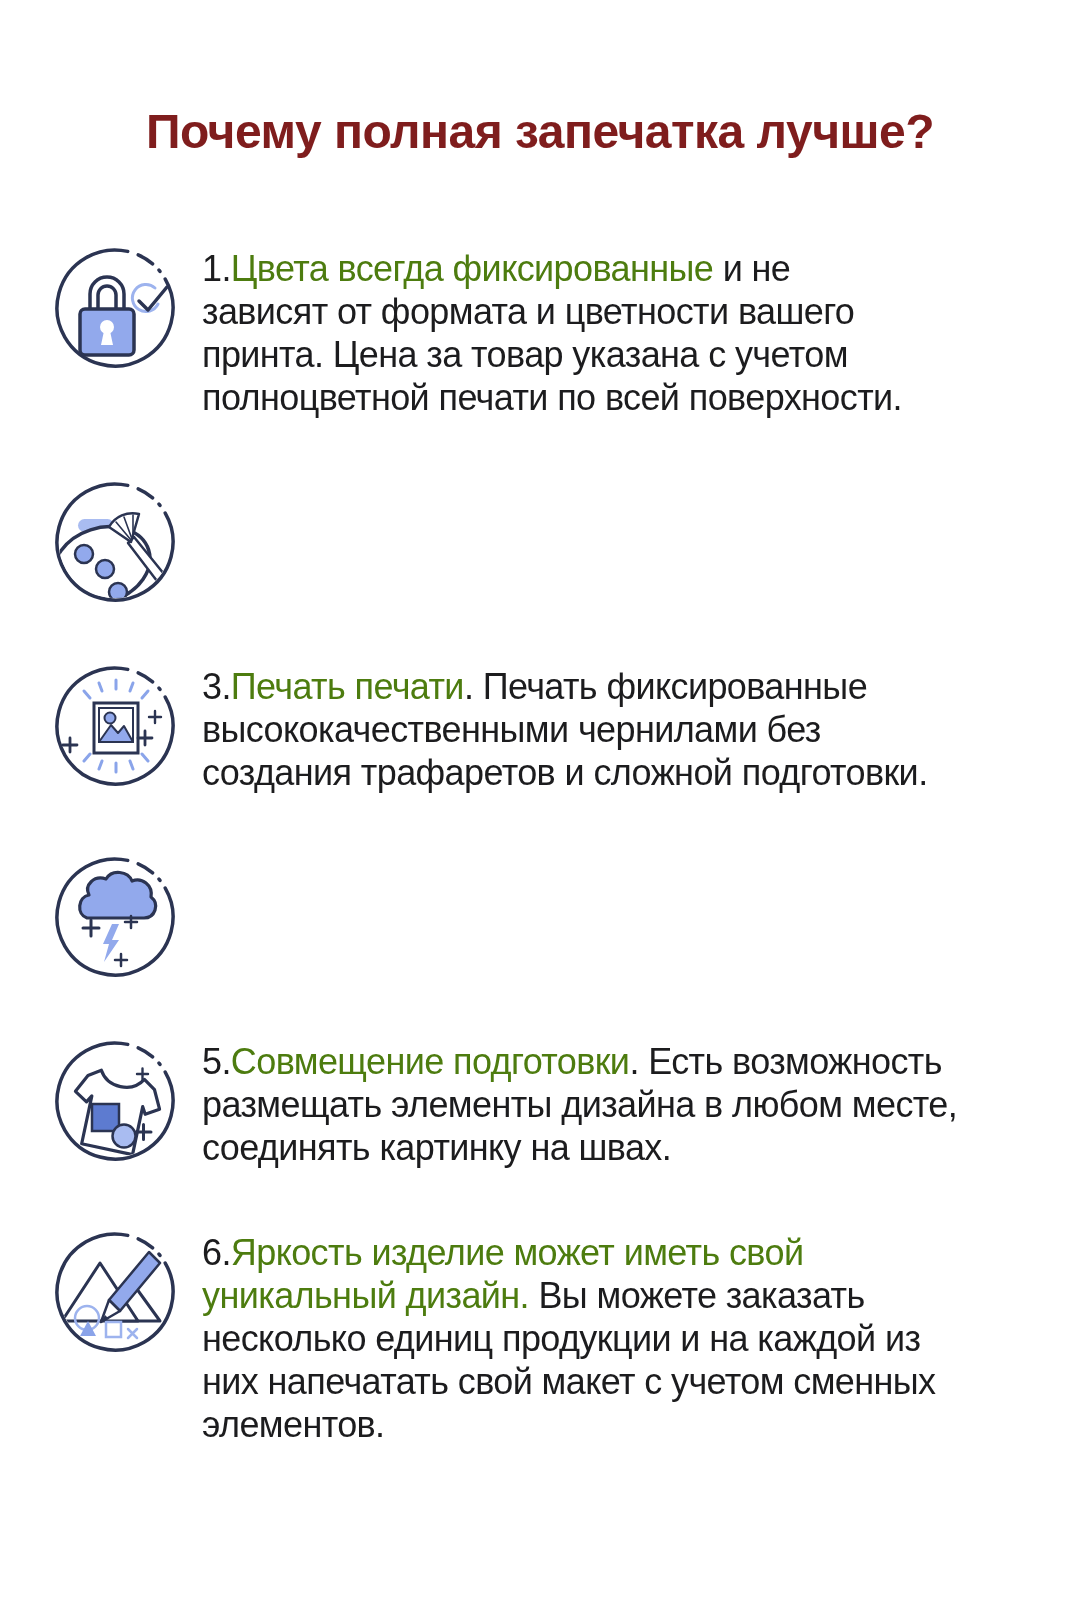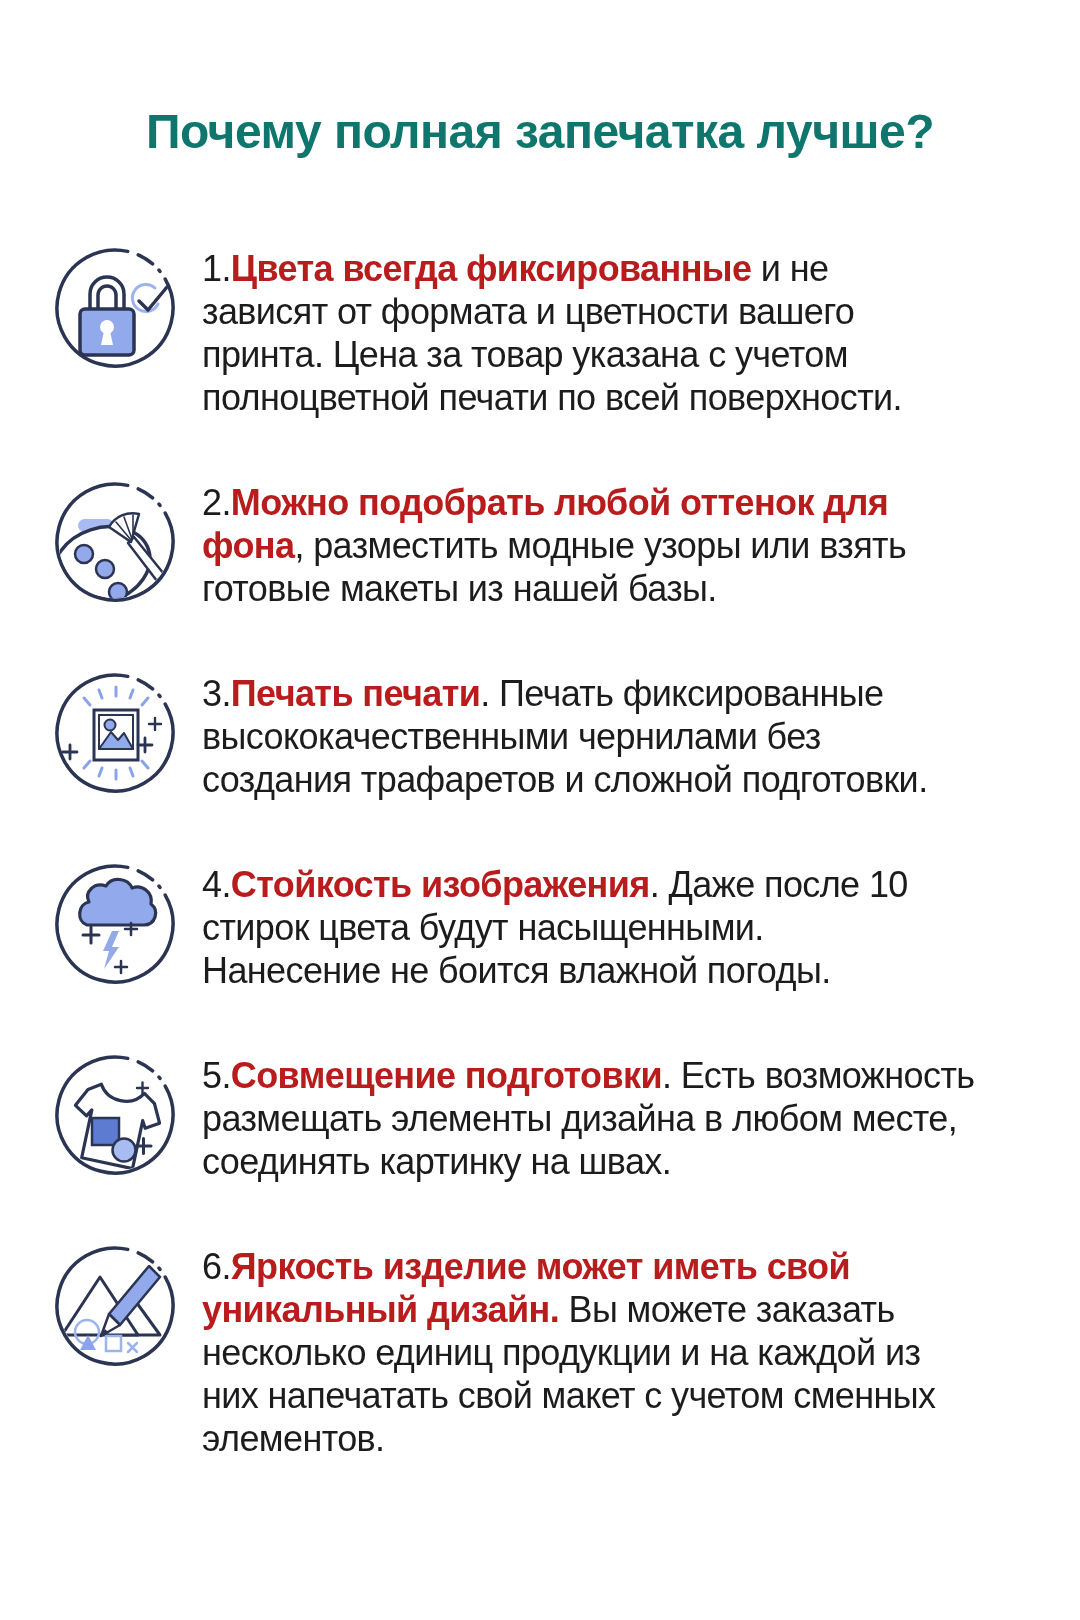--- a/index.html
+++ b/index.html
@@ -2,30 +2,30 @@
 <html><head>
 <meta charset="utf-8">
 <style>
   html,body{margin:0;padding:0;}
   body{
     width:1080px;height:1620px;background:#ffffff;
     font-family:"Liberation Sans",sans-serif;color:#1c1c1e;overflow:hidden;
   }
   .title{
     margin:104px 40px 0;text-align:center;
-    font-size:48px;font-weight:700;letter-spacing:-.5px;color:#0f766e;
+    font-size:48px;font-weight:700;letter-spacing:-.5px;color:#7f1d1d;
   }
   .rows{margin-top:88px;padding-left:54px;padding-right:38px;}
   .row{display:flex;align-items:flex-start;margin-bottom:62px;}
   .icon{flex:0 0 122px;width:122px;height:122px;margin-right:26px;}
   .txt{
     font-size:36px;line-height:43px;letter-spacing:-.6px;
     white-space:pre-wrap;max-width:845px;color:#1c1c1e;
   }
-  .txt b{font-weight:700;color:#b91c1c;}
+  .txt b{font-weight:400;color:#4d7c0f;}
   
   .ring{
     fill:#ffffff;stroke:#2b3452;stroke-width:3.5;
     stroke-dasharray:316 11 17 9 1.5 10;stroke-linecap:round;
     transform:rotate(-30deg);transform-origin:61px 61px;
   }
   .nv{stroke:#2b3452;fill:none;stroke-linecap:round;stroke-linejoin:round;}
   .lt{stroke:#9db3ee;fill:none;stroke-linecap:round;stroke-linejoin:round;}
   .ray{stroke:#8aa4ea;stroke-width:3;stroke-linecap:round;}
 </style>
@@ -66,23 +66,20 @@
         <rect x="38" y="48" width="34" height="12" rx="6" fill="#a9bcf1"></rect>
         <ellipse cx="48" cy="84" rx="49" ry="37" transform="rotate(-18 48 84)" fill="#ffffff" stroke="#2b3452" stroke-width="3.5"></ellipse>
         <circle cx="30" cy="73" r="9" fill="#92a9ec" stroke="#2b3452" stroke-width="2.5"></circle>
         <circle cx="51" cy="88" r="9" fill="#92a9ec" stroke="#2b3452" stroke-width="2.5"></circle>
         <circle cx="64" cy="111" r="9" fill="#92a9ec" stroke="#2b3452" stroke-width="2.5"></circle>
         <path d="M74 62 L80 56 L110 93 L103 100 Z" fill="#ffffff" stroke="#2b3452" stroke-width="2.5" stroke-linejoin="round"></path>
         <path d="M77 61 L55 46 A27 27 0 0 1 85 33 Z" fill="#ffffff" stroke="#2b3452" stroke-width="2.5" stroke-linejoin="round"></path>
         <path class="nv" stroke-width="1.6" d="M77 59 L62 41 M78 58 L70 36 M79 57 L79 34"></path>
       </g>
     </svg>
-    <div class="txt"><span>2.</span><b>Можно подобрать любой оттенок для
-фона</b><span>, разместить модные узоры или взять
-готовые макеты из нашей базы.</span></div>
   </div>
 
   <div class="row">
     <svg class="icon" viewBox="0 0 122 122">
       <circle class="ring" cx="61" cy="61" r="58"></circle>
       <path class="ray" d="M36 33 L30 26 M48 26 L45 18 M62 24 L62 15 M76 26 L79 18 M88 33 L94 26"></path>
       <path class="ray" d="M36 89 L30 96 M48 96 L45 104 M62 98 L62 107 M76 96 L79 104 M88 89 L94 96"></path>
       <rect x="40" y="38" width="44" height="50" fill="#ffffff" stroke="#2b3452" stroke-width="3"></rect>
       <rect x="45" y="43" width="34" height="34" fill="#ffffff" stroke="#2b3452" stroke-width="2"></rect>
       <circle cx="56" cy="53" r="5.5" fill="#92a9ec" stroke="#2b3452" stroke-width="2"></circle>
@@ -98,23 +95,20 @@
 
   <div class="row">
     <svg class="icon" viewBox="0 0 122 122">
       <circle class="ring" cx="61" cy="61" r="58"></circle>
       <path d="M33 62 L90 62 C101 62 106 48 97 41 C99 29 88 21 78 25 C74 15 58 13 52 23 C40 19 30 29 35 39 C24 41 22 58 33 62 Z" fill="#92a9ec" stroke="#2b3452" stroke-width="3.2" stroke-linejoin="round"></path>
       <path d="M58 68 L49 88 L55 88 L50 106 L65 84 L58 84 L65 68 Z" fill="#92a9ec"></path>
       <path class="nv" stroke-width="3" d="M29 72 H45 M37 64 V80"></path>
       <path class="nv" stroke-width="2.5" d="M71 66 H83 M77 60 V72"></path>
       <path class="nv" stroke-width="2.5" d="M61 104 H73 M67 98 V110"></path>
     </svg>
-    <div class="txt"><span>4.</span><b>Стойкость изображения</b><span>. Даже после 10
-стирок цвета будут насыщенными.
-Нанесение не боится влажной погоды.</span></div>
   </div>
 
   <div class="row">
     <svg class="icon" viewBox="0 0 122 122">
       <defs>
           <clipPath id="clip5">
             <circle cx="61" cy="61" r="56"></circle>
           </clipPath>
         </defs>
       <circle class="ring" cx="61" cy="61" r="58"></circle>

